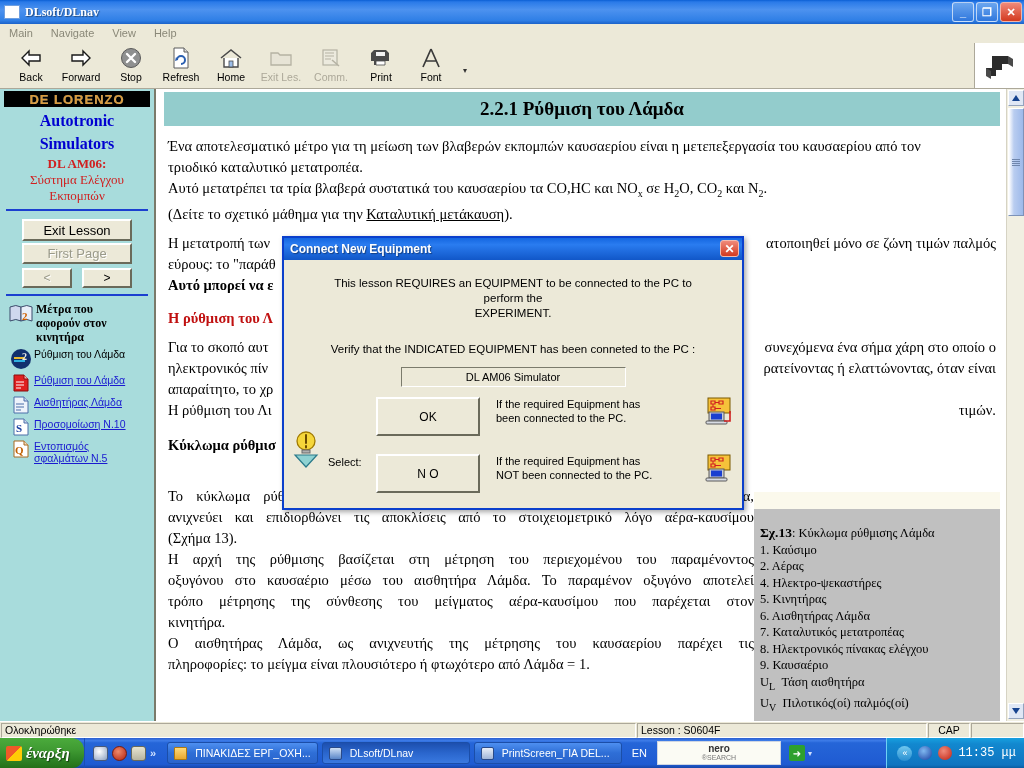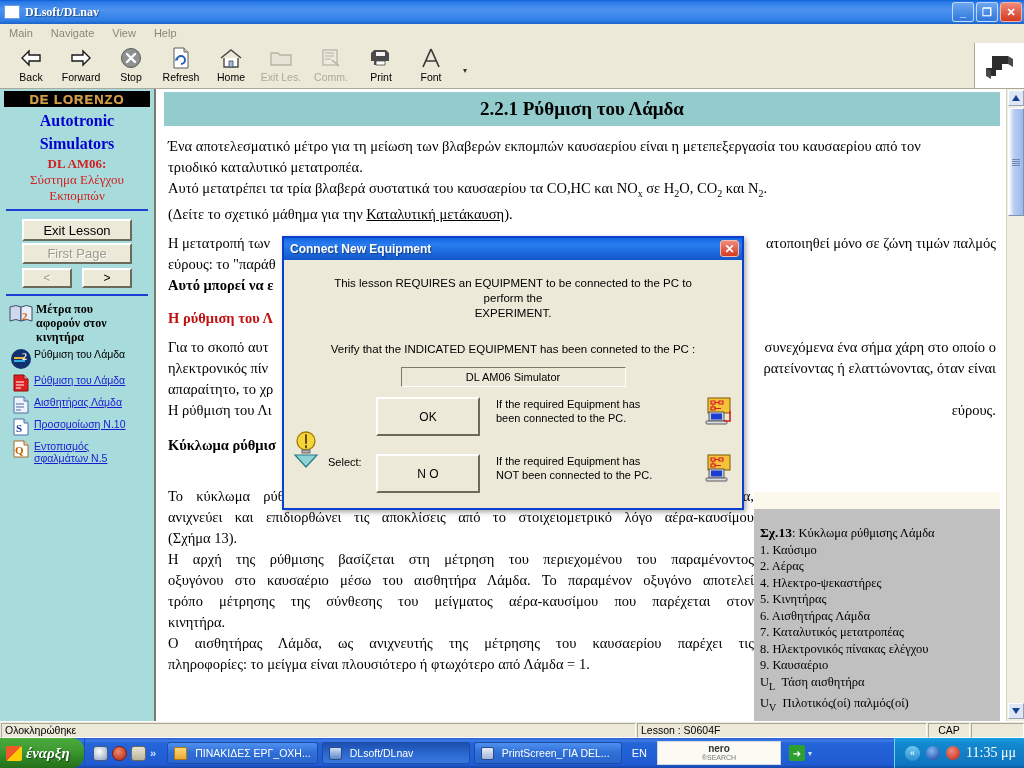--- a/index.html
+++ b/index.html
@@ -268,21 +268,21 @@
   }
   .nero .n1 { font-size:10px; font-weight:bold; color:#333; line-height:9px; font-family:"Liberation Sans", sans-serif;}
   .nero .n2 { font-size:7px; color:#777; line-height:9px; font-family:"Liberation Sans", sans-serif;}
   .tray {
     margin-left:auto; height:30px; display:flex; align-items:center; gap:6px;
     padding:0 8px 0 10px;
     background:linear-gradient(to bottom,#17a0e0 0%,#1288cf 20%,#0f74c0 90%,#0a5ca0 100%);
     border-left:1px solid #6fd0f5;
   }
   .tray .tico { width:14px; height:14px; border-radius:50%; }
-  .tray .clock { color:#ffffff; font-size:14px; font-family:Liberation Serif, serif; }
+  .tray .clock { color:#ffffff; font-size:12px; font-family:Liberation Mono, monospace; }
   .trayarrow {
     width:15px;height:15px;border-radius:50%;
     background:linear-gradient(to bottom,#6fc8f0,#2a8fd0);
     color:#fff;font-size:9px;display:flex;align-items:center;justify-content:center;
   }
   .green-ico {
     width:16px;height:16px;background:#2ea02e;border-radius:2px;
     display:flex;align-items:center;justify-content:center;color:#fff;font-size:10px;
   }
 
@@ -588,21 +588,21 @@
             <span>Για το σκοπό αυτ</span>
             <span style="float:right">συνεχόμενα ένα σήμα χάρη στο οποίο ο</span>
           </div>
           <div class="para">
             <span>ηλεκτρονικός πίν</span>
             <span style="float:right">ρατείνοντας ή ελαττώνοντας, όταν είναι</span>
           </div>
           <div class="para">απαραίτητο, το χρ</div>
           <div class="para">
             <span>Η ρύθμιση του Λι</span>
-            <span style="float:right">εύρους.</span>
+            <span style="float:right">τιμών.</span>
           </div>
         </div>
 
         <div class="black-h">Κύκλωμα ρύθμισ</div>
 
         <div class="p-block" style="margin-top:32px; width:586px;">
           <div class="para p-just" style="text-align:justify;text-align-last:justify;">Το κύκλωμα ρύθμισης, που έχει σχηματιστεί με τη βοήθεια του αισθητήρα Λάμδα,</div>
           <div class="para p-just" style="text-align:justify;text-align-last:justify;">ανιχνεύει και επιδιορθώνει τις αποκλίσεις από το στοιχειομετρικό λόγο αέρα-καυσίμου</div>
           <div class="para">(Σχήμα 13).</div>
           <div class="para p-just" style="text-align:justify;text-align-last:justify;">Η αρχή της ρύθμισης βασίζεται στη μέτρηση του περιεχομένου του παραμένοντος</div>

